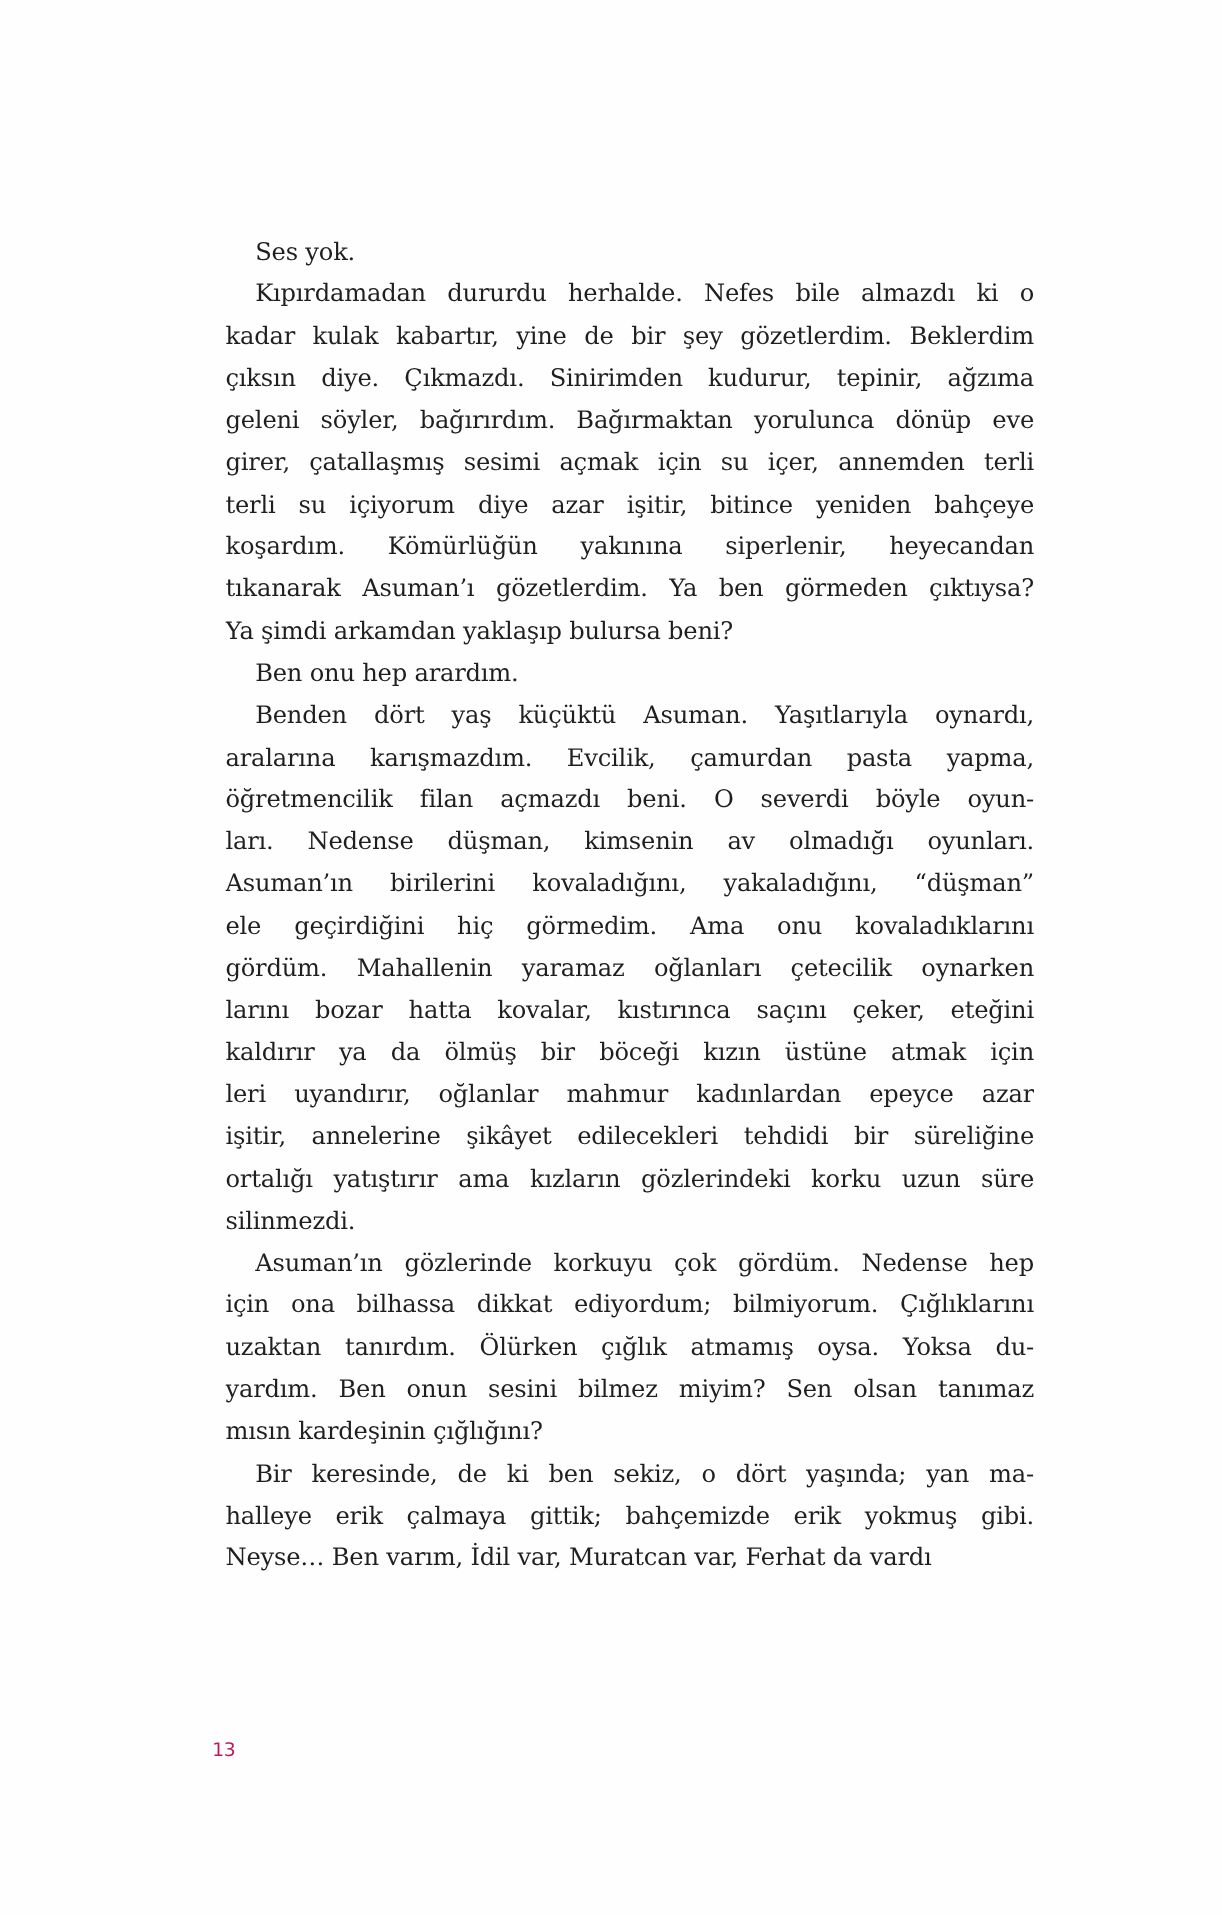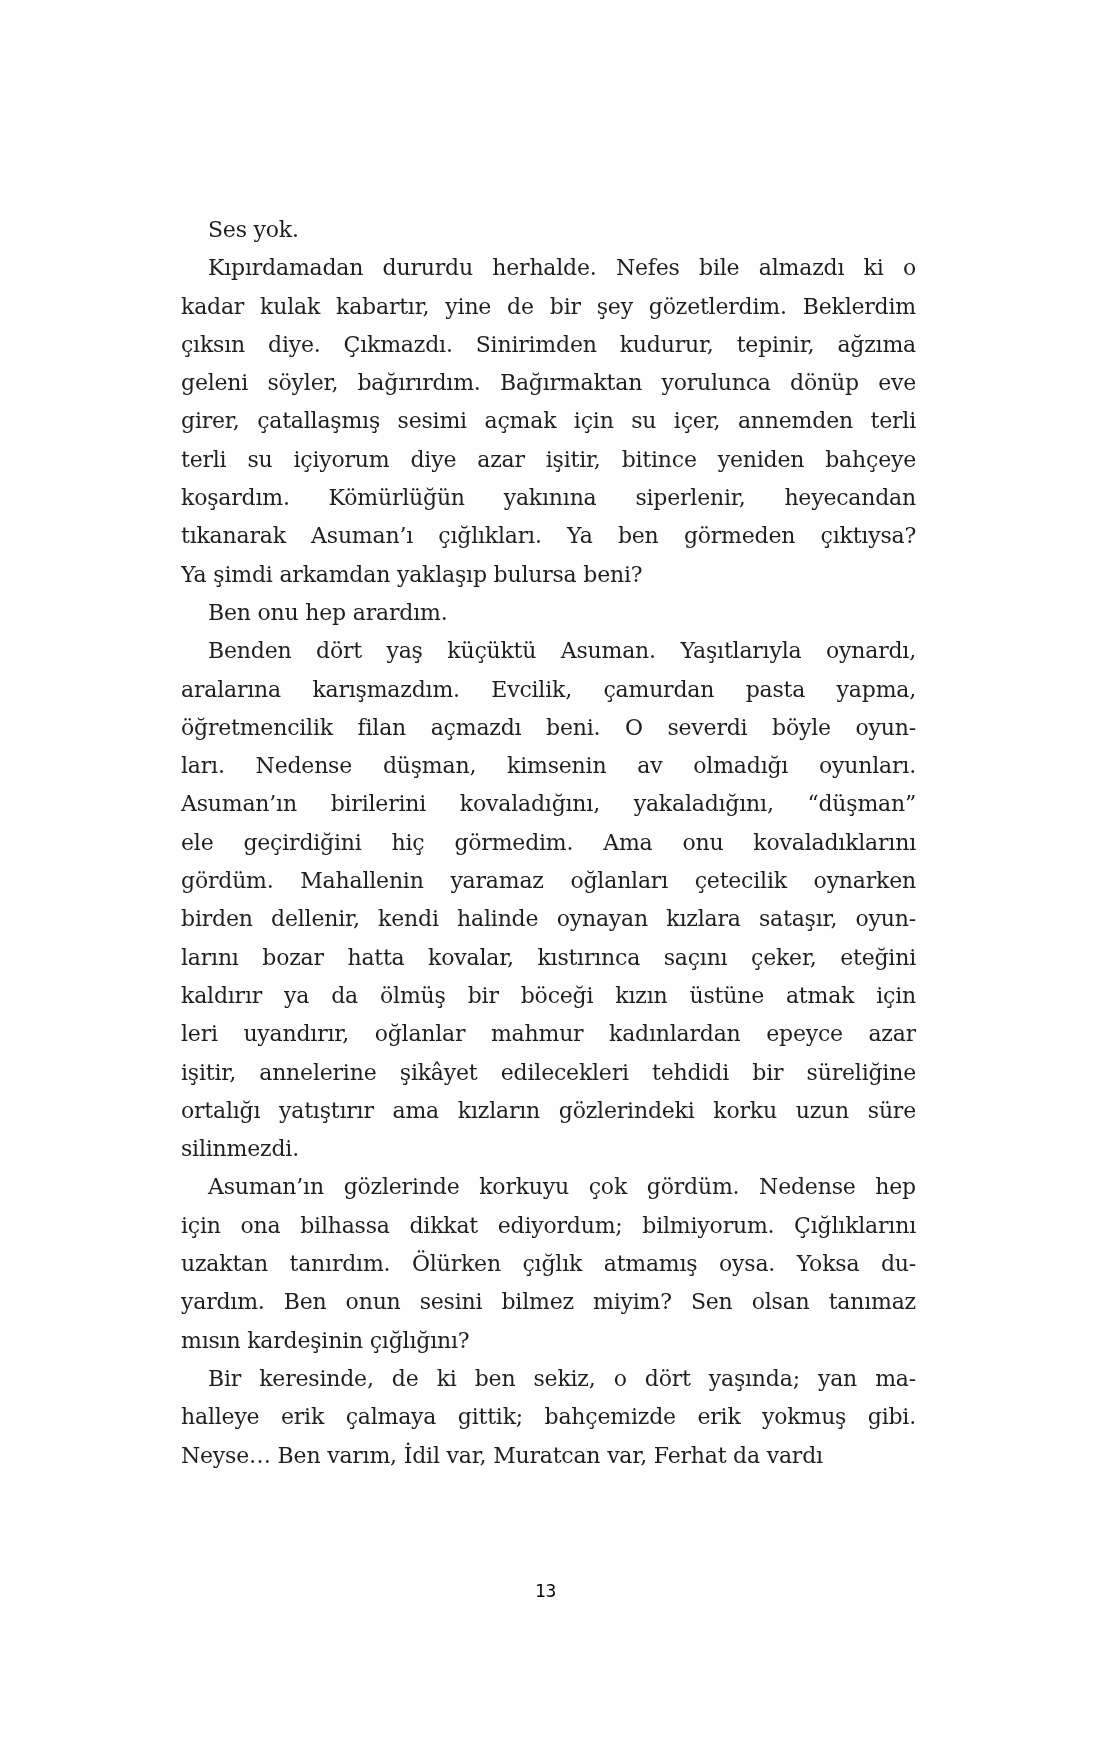--- a/index.html
+++ b/index.html
@@ -10,21 +10,21 @@
     width: 1111px;
     height: 1741px;
     position: relative;
     background: #fefefe;
     font-family: "DejaVu Serif", "Liberation Serif", serif;
     color: #1f1f1f;
     overflow: hidden;
   }
   .text-block {
     position: absolute;
-    left: 181px;
+    left: 205px;
     top: 211px;
     width: 735px;
     font-size: 22px;
     line-height: 38.3px;
     letter-spacing: -0.2px;
   }
   .paragraph {
     margin: 0;
     padding: 0;
   }
@@ -44,61 +44,60 @@
     display: inline-block;
     width: 100%;
     vertical-align: top;
   }
   
   .line.first {
     text-indent: 27px;
   }
   .folio {
     position: absolute;
-    left: 178px;
+    left: 193px;
     top: 1581px;
     width: 735px;
-    text-align: center;
+    text-align: left;
     font-family: "DejaVu Sans", "Liberation Sans", sans-serif;
     font-size: 17px;
     line-height: 20px;
     letter-spacing: -0.5px;
-    color: #000000;
+    color: #be185d;
   }
 </style>
 </head>
 <body>
 
 <div class="text-block">
     <div class="paragraph">
       <div class="line first last">Ses yok.</div>
     </div>
     <div class="paragraph">
       <div class="line first just">Kıpırdamadan dururdu herhalde. Nefes bile almazdı ki o</div>
       <div class="line just">kadar kulak kabartır, yine de bir şey gözetlerdim. Beklerdim</div>
       <div class="line just">çıksın diye. Çıkmazdı. Sinirimden kudurur, tepinir, ağzıma</div>
       <div class="line just">geleni söyler, bağırırdım. Bağırmaktan yorulunca dönüp eve</div>
       <div class="line just">girer, çatallaşmış sesimi açmak için su içer, annemden terli</div>
       <div class="line just">terli su içiyorum diye azar işitir, bitince yeniden bahçeye</div>
       <div class="line just">koşardım. Kömürlüğün yakınına siperlenir, heyecandan</div>
-      <div class="line just">tıkanarak Asuman’ı çığlıkları. Ya ben görmeden çıktıysa?</div>
+      <div class="line just">tıkanarak Asuman’ı gözetlerdim. Ya ben görmeden çıktıysa?</div>
       <div class="line last">Ya şimdi arkamdan yaklaşıp bulursa beni?</div>
     </div>
     <div class="paragraph">
       <div class="line first last">Ben onu hep arardım.</div>
     </div>
     <div class="paragraph">
       <div class="line first just">Benden dört yaş küçüktü Asuman. Yaşıtlarıyla oynardı,</div>
       <div class="line just">aralarına karışmazdım. Evcilik, çamurdan pasta yapma,</div>
       <div class="line just">öğretmencilik filan açmazdı beni. O severdi böyle oyun-</div>
       <div class="line just">ları. Nedense düşman, kimsenin av olmadığı oyunları.</div>
       <div class="line just">Asuman’ın birilerini kovaladığını, yakaladığını, “düşman”</div>
       <div class="line just">ele geçirdiğini hiç görmedim. Ama onu kovaladıklarını</div>
       <div class="line just">gördüm. Mahallenin yaramaz oğlanları çetecilik oynarken</div>
-      <div class="line just">birden dellenir, kendi halinde oynayan kızlara sataşır, oyun-</div>
       <div class="line just">larını bozar hatta kovalar, kıstırınca saçını çeker, eteğini</div>
       <div class="line just">kaldırır ya da ölmüş bir böceği kızın üstüne atmak için</div>
       <div class="line just">leri uyandırır, oğlanlar mahmur kadınlardan epeyce azar</div>
       <div class="line just">işitir, annelerine şikâyet edilecekleri tehdidi bir süreliğine</div>
       <div class="line just">ortalığı yatıştırır ama kızların gözlerindeki korku uzun süre</div>
       <div class="line last">silinmezdi.</div>
     </div>
     <div class="paragraph">
       <div class="line first just">Asuman’ın gözlerinde korkuyu çok gördüm. Nedense hep</div>
       <div class="line just">için ona bilhassa dikkat ediyordum; bilmiyorum. Çığlıklarını</div>

